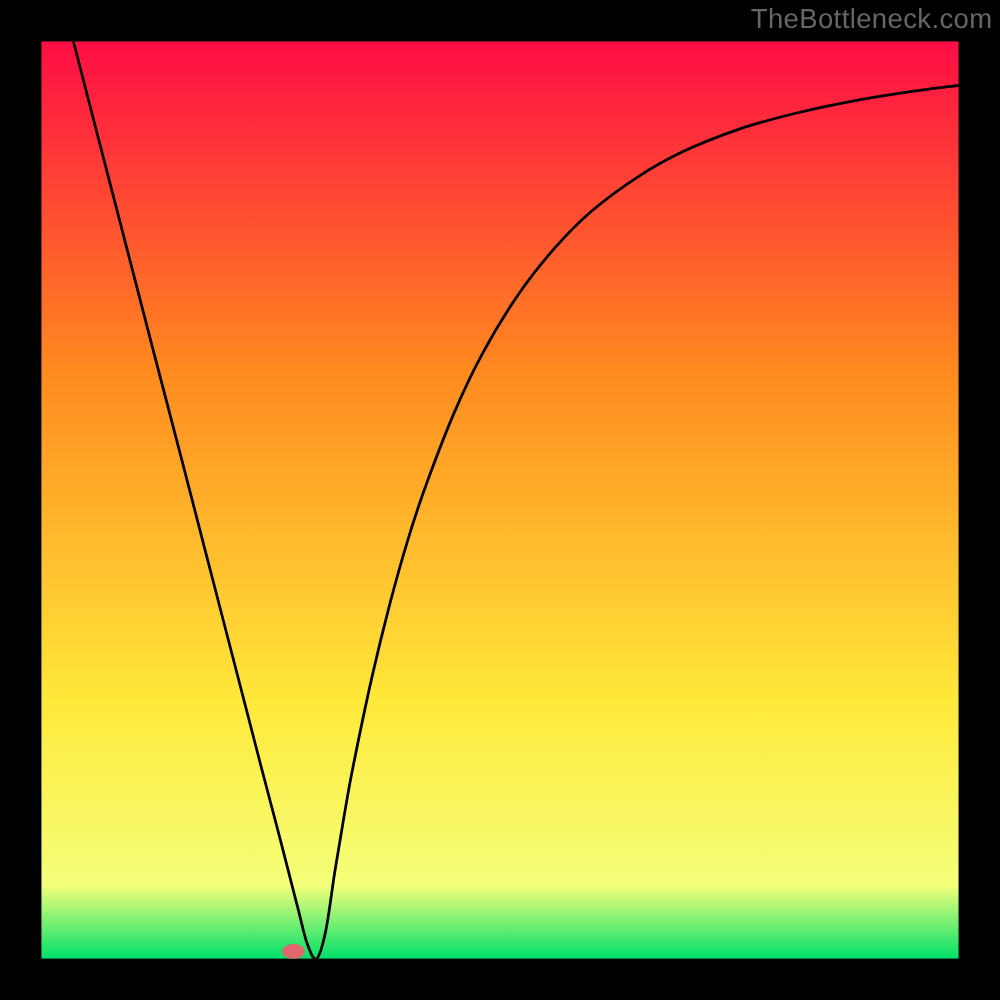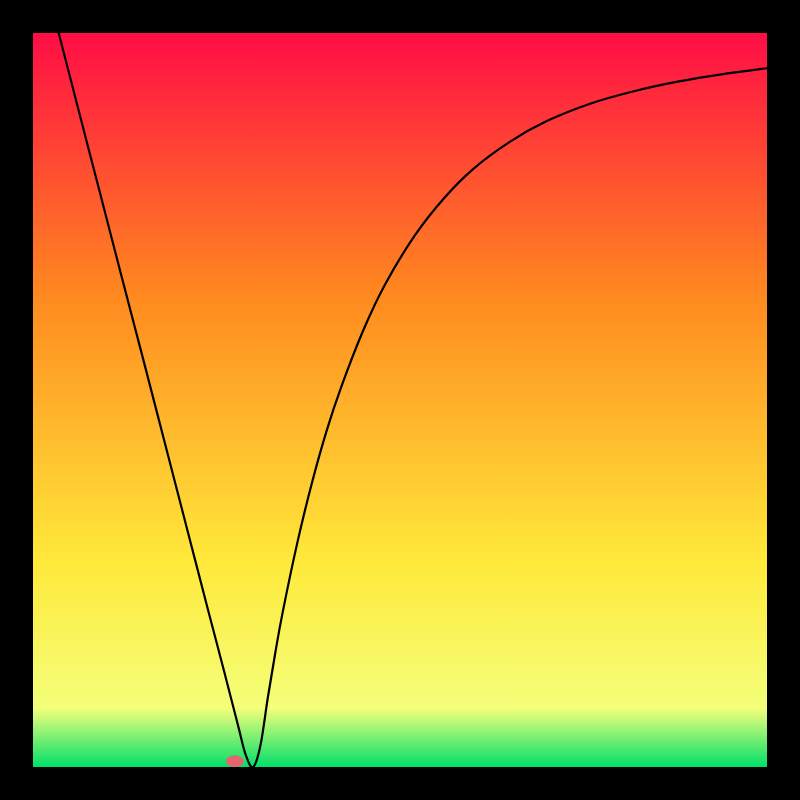--- a/index.html
+++ b/index.html
@@ -37,20 +37,21 @@
   #chart-svg {
     width: 734px;
     height: 734px;
     display: block;
   }
 </style>
 </head>
 <body>
 
 <div class="frame">
+  <div class="watermark">TheBottleneck.com</div>
   <div class="plot-area">
     <svg id="chart-svg" viewBox="0 0 734 734" preserveAspectRatio="none">
       <defs>
         <linearGradient id="bg-grad" x1="0" y1="0" x2="0" y2="1">
           <stop id="g0" offset="0%" stop-color="#ff0d45"></stop>
           <stop id="g1" offset="36%" stop-color="#ff8a1f"></stop>
           <stop id="g2" offset="72%" stop-color="#ffe93a"></stop>
           <stop id="g2b" offset="92%" stop-color="#f4ff7a"></stop>
           <stop id="g3" offset="100%" stop-color="#00e06a"></stop>
         </linearGradient>

